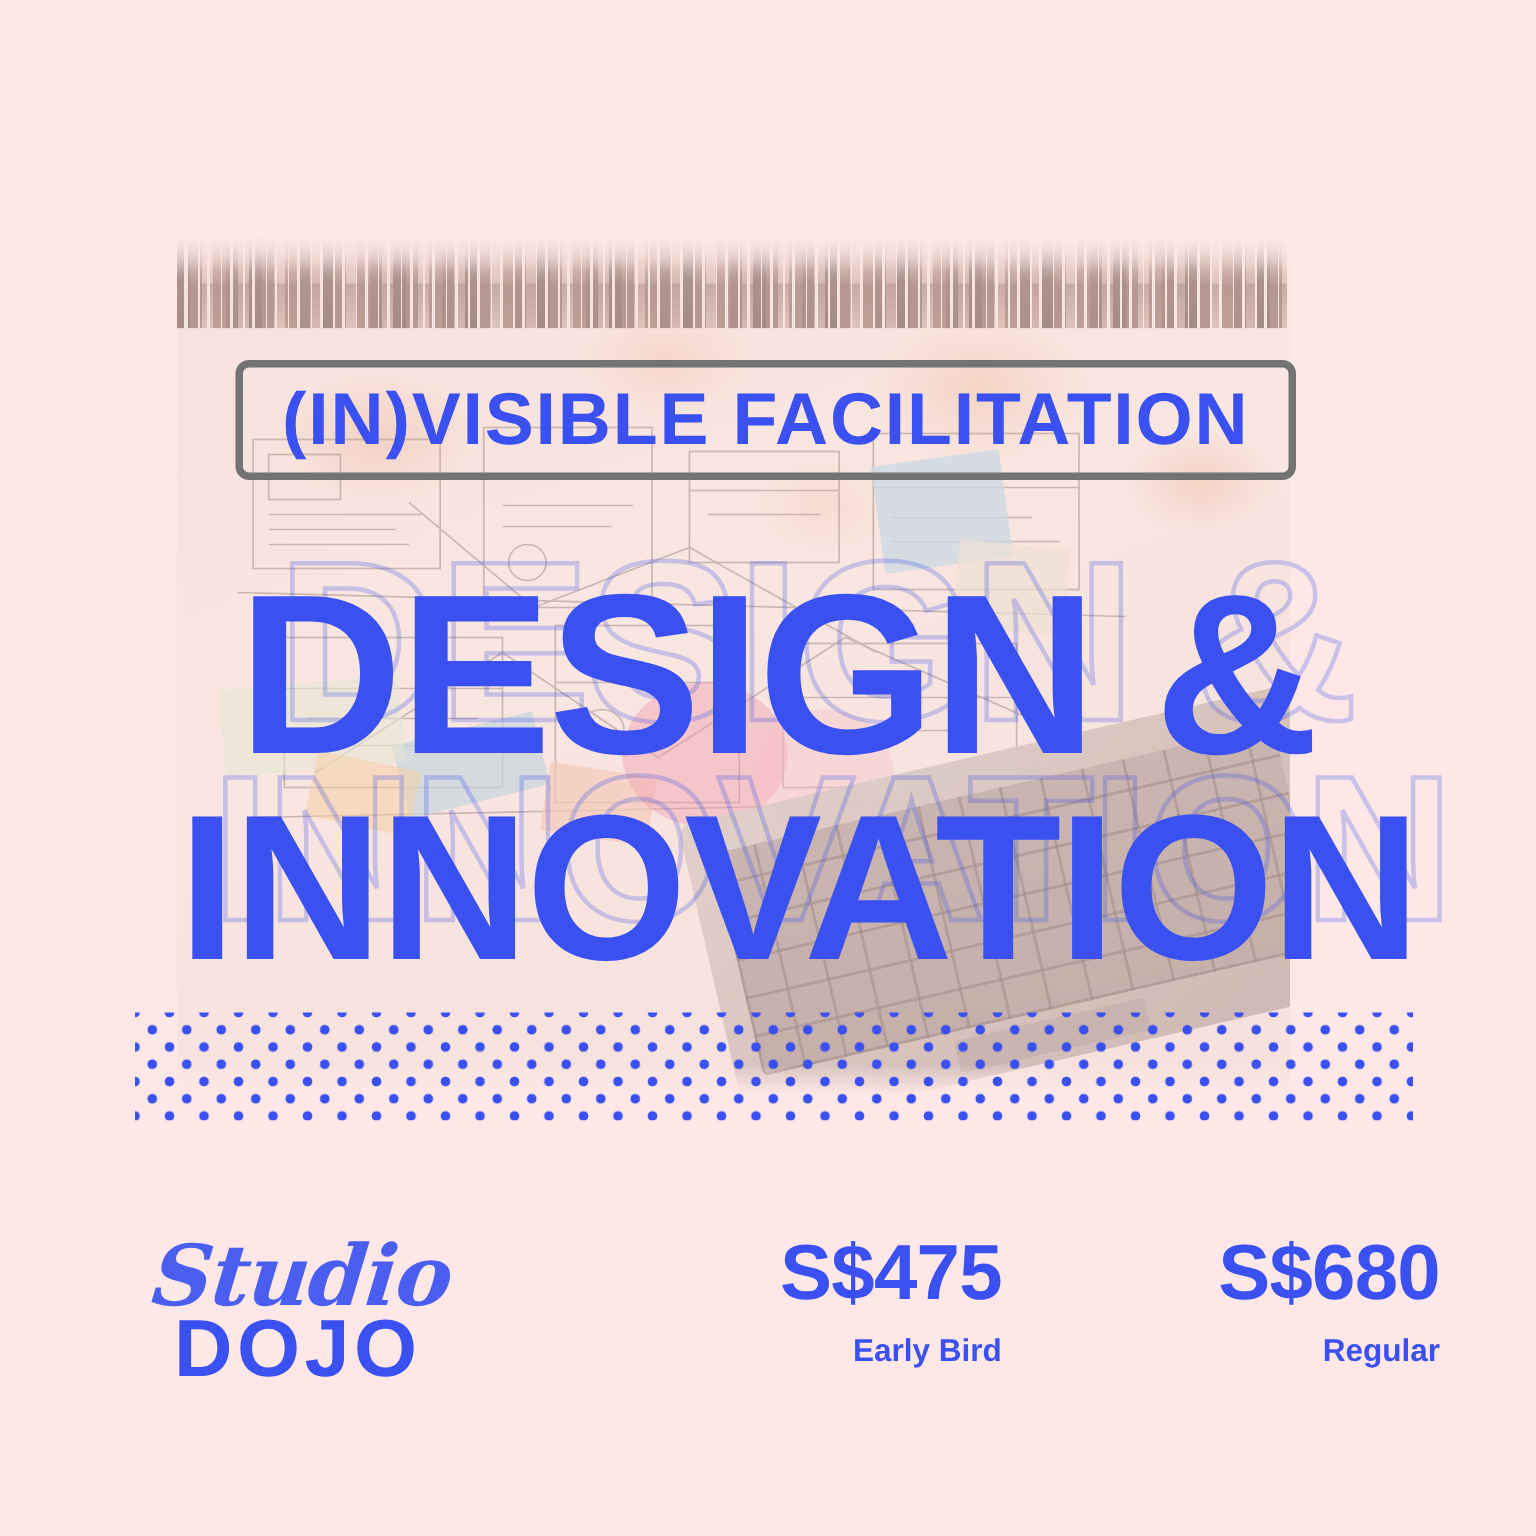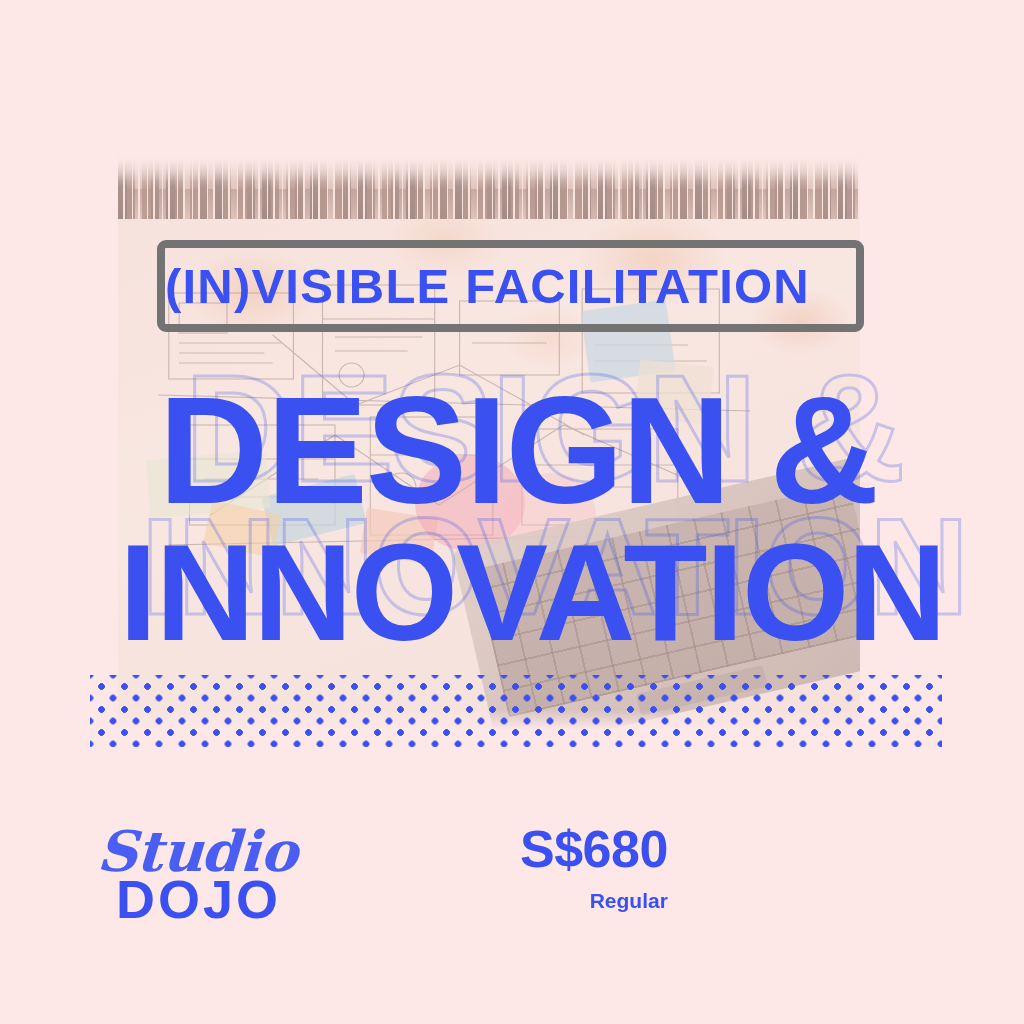--- a/index.html
+++ b/index.html
@@ -133,26 +133,26 @@
     background: rgba(150,130,122,.7);
     border-radius: 3px;
   }
 
   
   .title-box {
     position: absolute;
     left: 157px;
     top: 240px;
     width: 707px;
-    height: 92px;
-    border: 8px solid #737373;
+    height: 80px;
+    border: 5px solid #737373;
     border-radius: 9px;
     display: flex;
     align-items: center;
-    justify-content: flex-start;
+    justify-content: center;
   }
   .title-text {
     color: #3a50f0;
     font-size: 49px;
     font-weight: 700;
     letter-spacing: 1.2px;
     white-space: nowrap;
     line-height: 1;
   }
 
@@ -341,18 +341,22 @@
 
   <div class="dots"></div>
 
   <div class="logo">
     <span class="logo-script">Studio</span>
     <span class="logo-word">DOJO</span>
   </div>
 
   <div class="pricing">
     <div class="price-block">
+      <div class="price-amount">S$475</div>
+      <div class="price-label">Early Bird</div>
+    </div>
+    <div class="price-block">
       <div class="price-amount">S$680</div>
       <div class="price-label">Regular</div>
     </div>
   </div>
 
 </div>
 
 </body></html>

